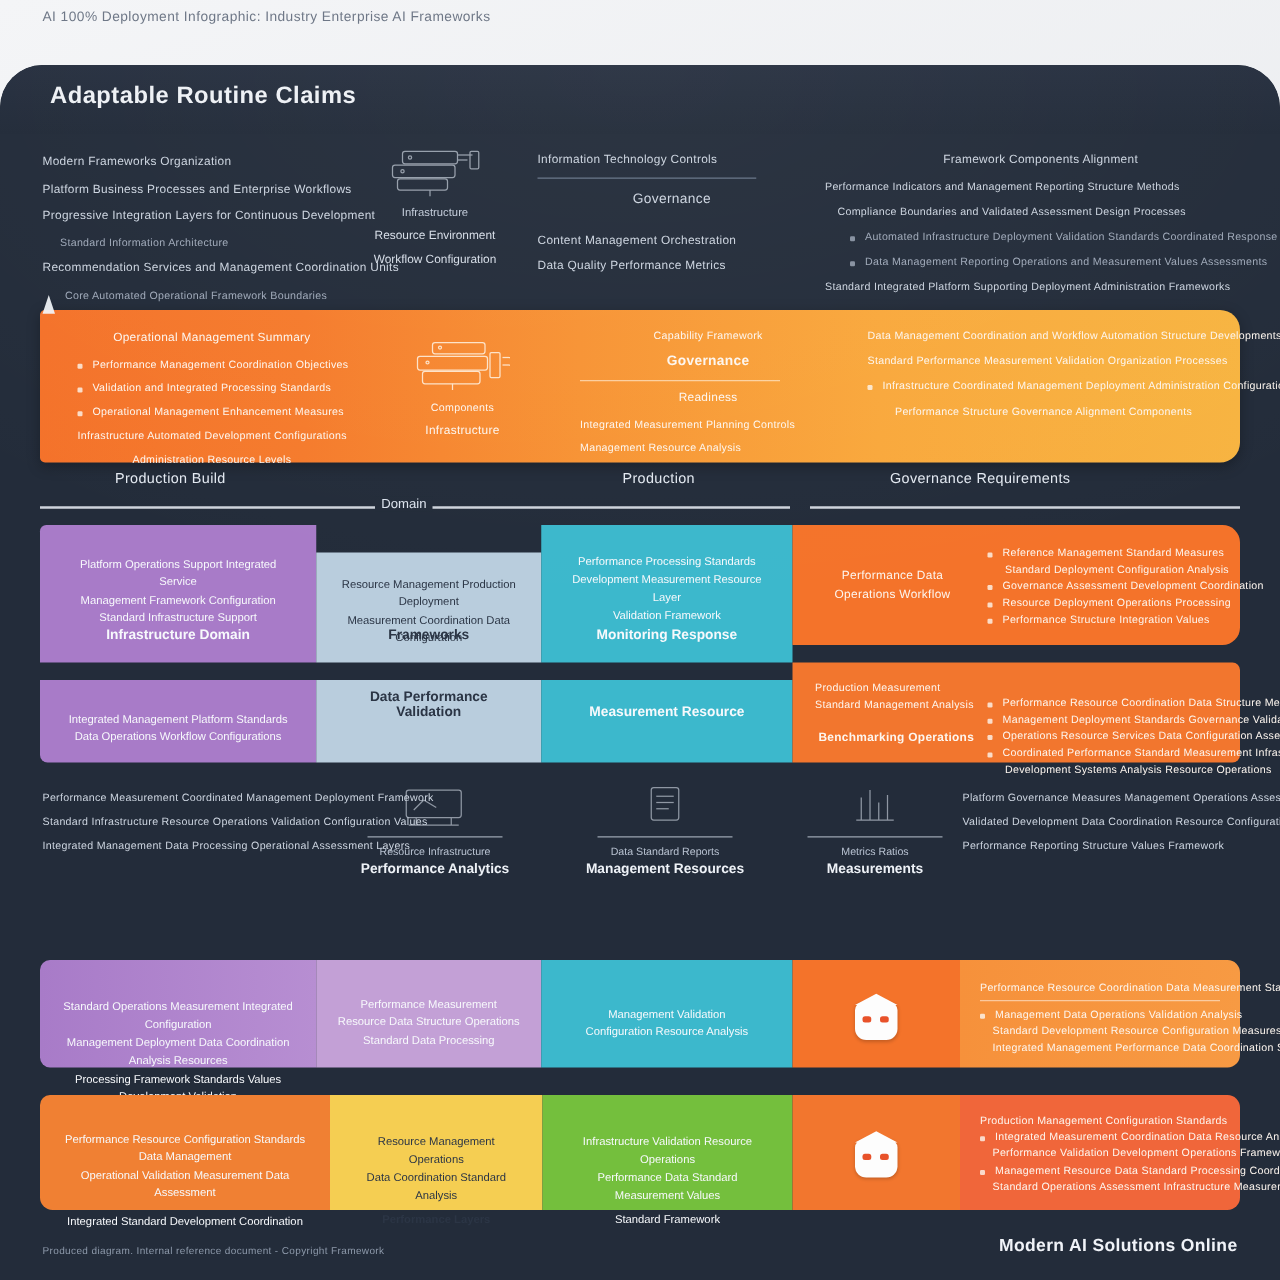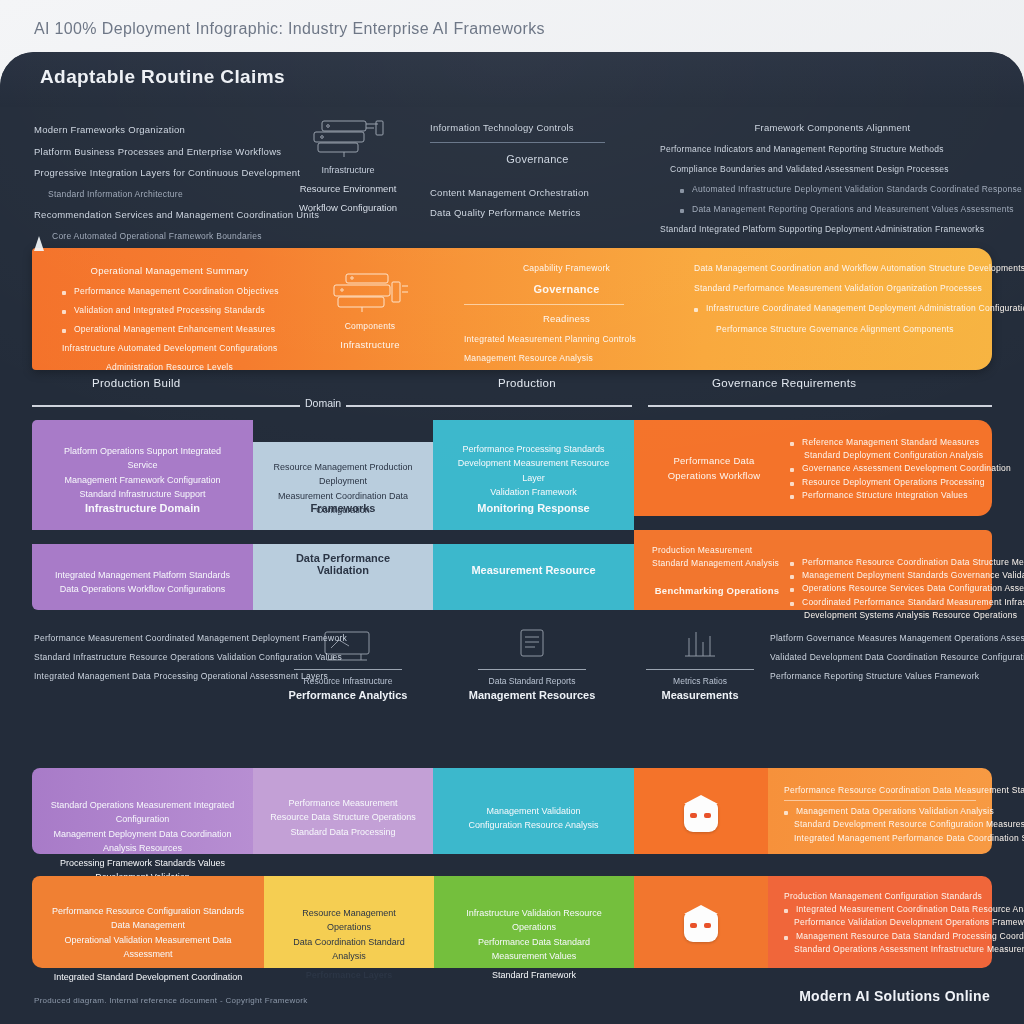--- a/index.html
+++ b/index.html
@@ -8,22 +8,22 @@
     background:linear-gradient(160deg,#f4f5f7 0%,#e9ebee 55%,#dfe2e7 100%);
     font-family:"Liberation Sans",sans-serif;
     overflow:hidden;
     position:relative;
   }
   
   #canvas{
     position:absolute;left:0;top:0;width:1024px;height:1024px;
   }
   .page-caption{
-    position:absolute;left:34px;top:20px;width:700px;
-    font-size:16px;letter-spacing:.35px;
+    position:absolute;left:34px;top:8px;width:700px;
+    font-size:11px;letter-spacing:.35px;
     color:#4a5568;opacity:.78;
     filter:blur(.45px);
     white-space:nowrap;
   }
   
   #board{
     position:absolute;left:0;top:52px;width:1024px;height:972px;
     background:#232c3a;
     border-top-left-radius:34px;
     border-top-right-radius:34px;

